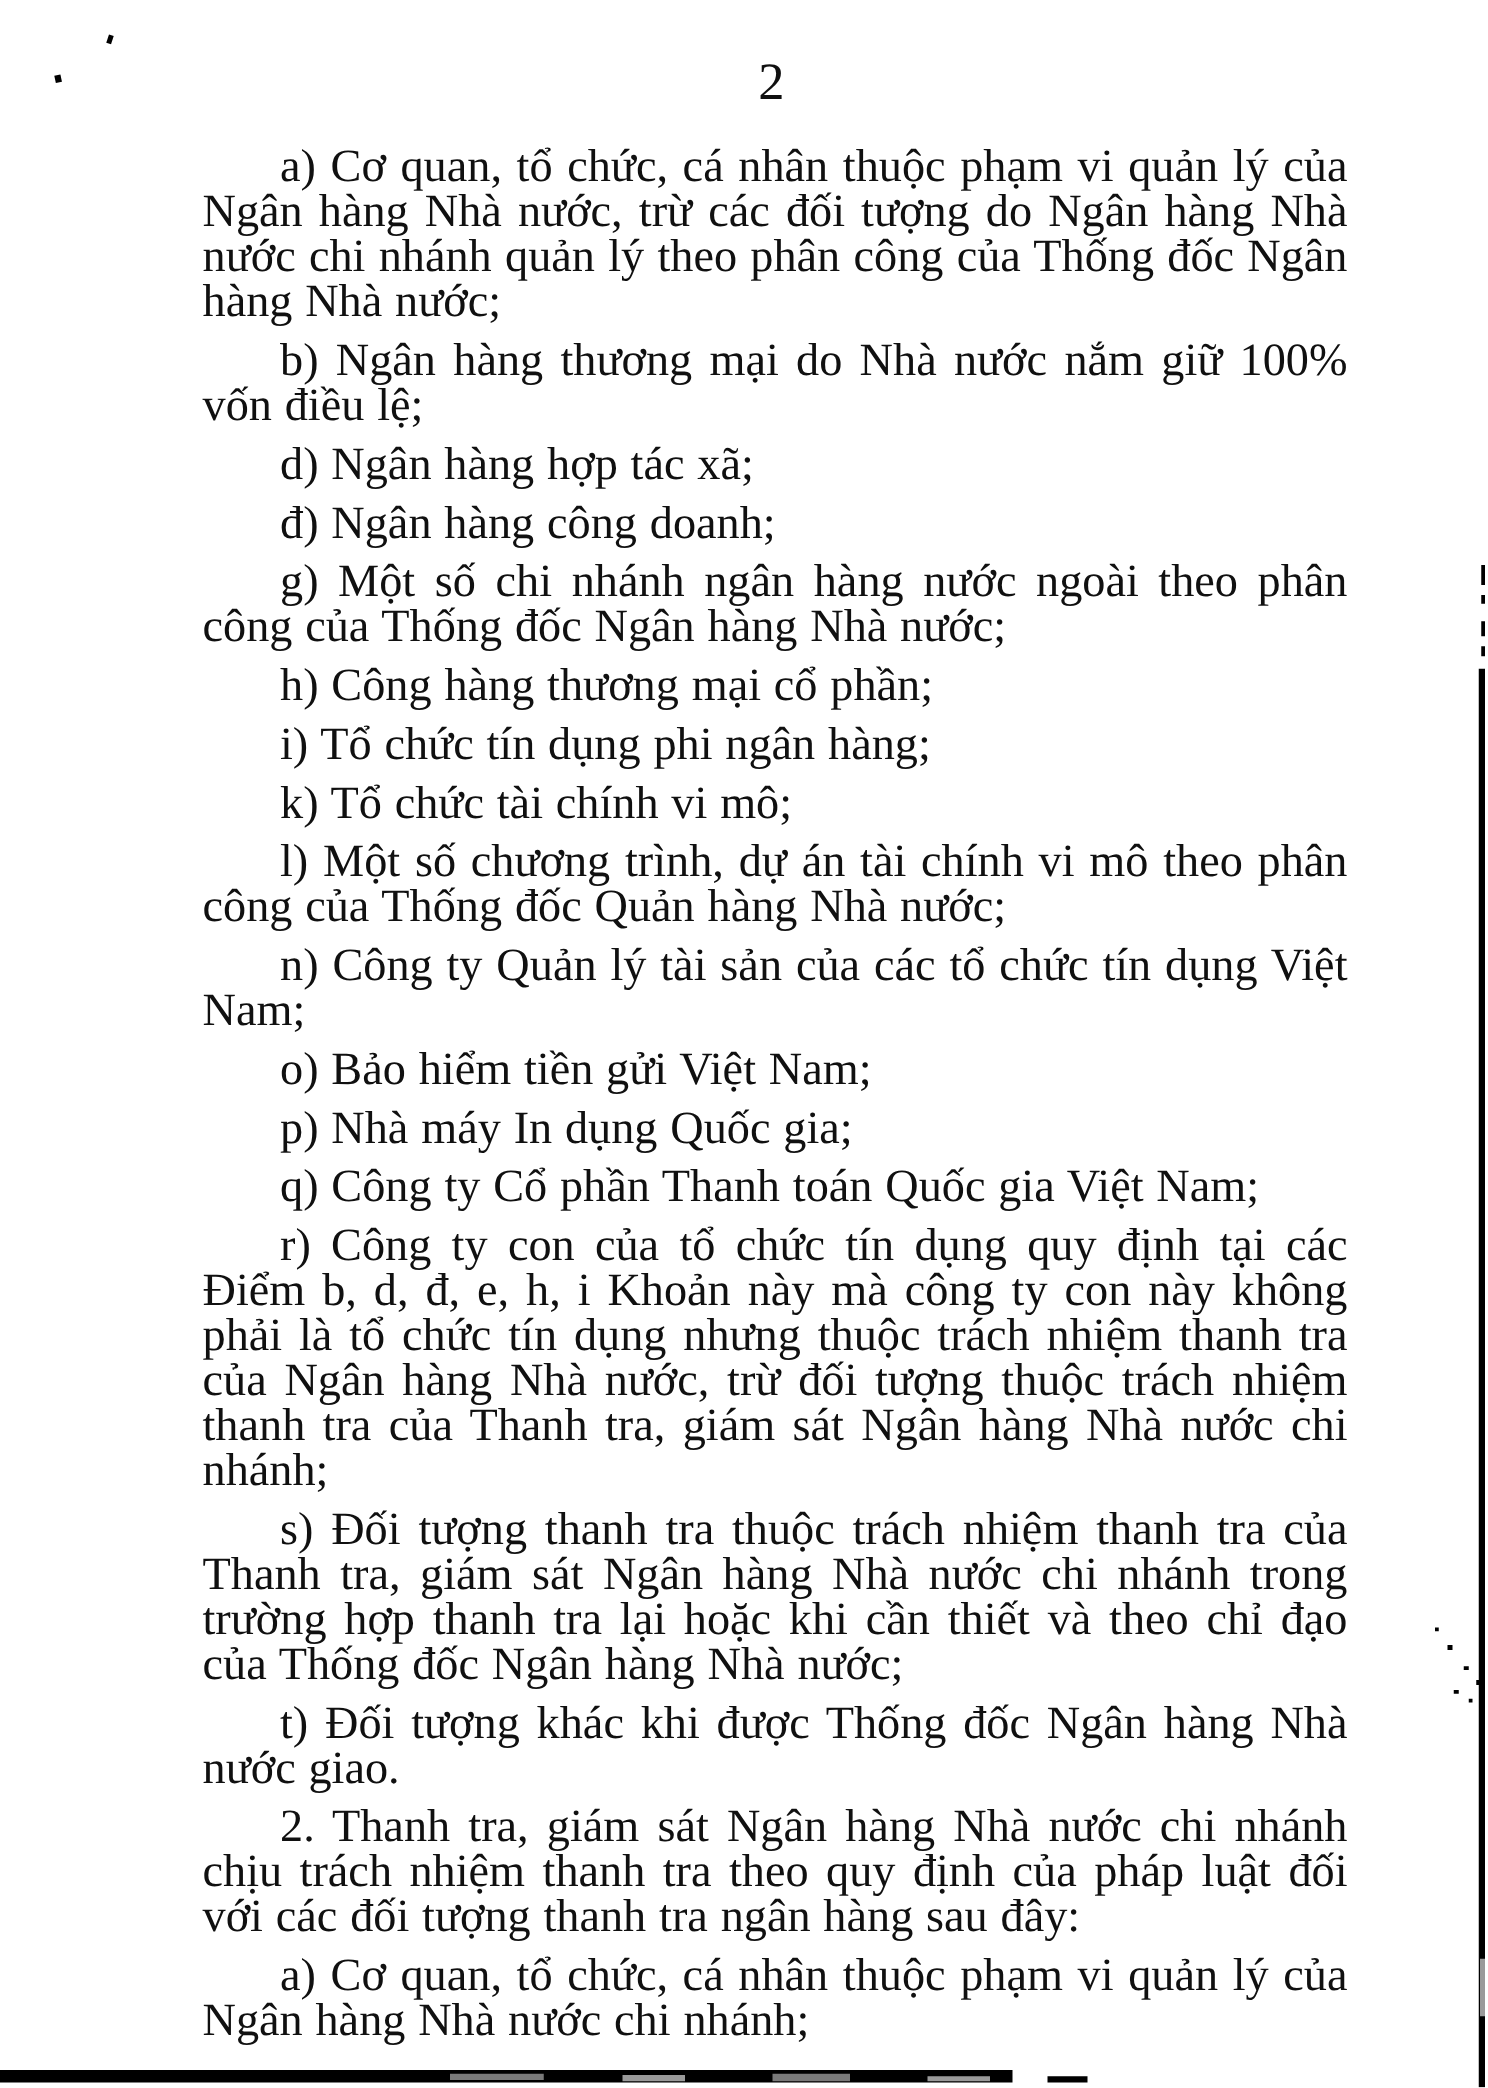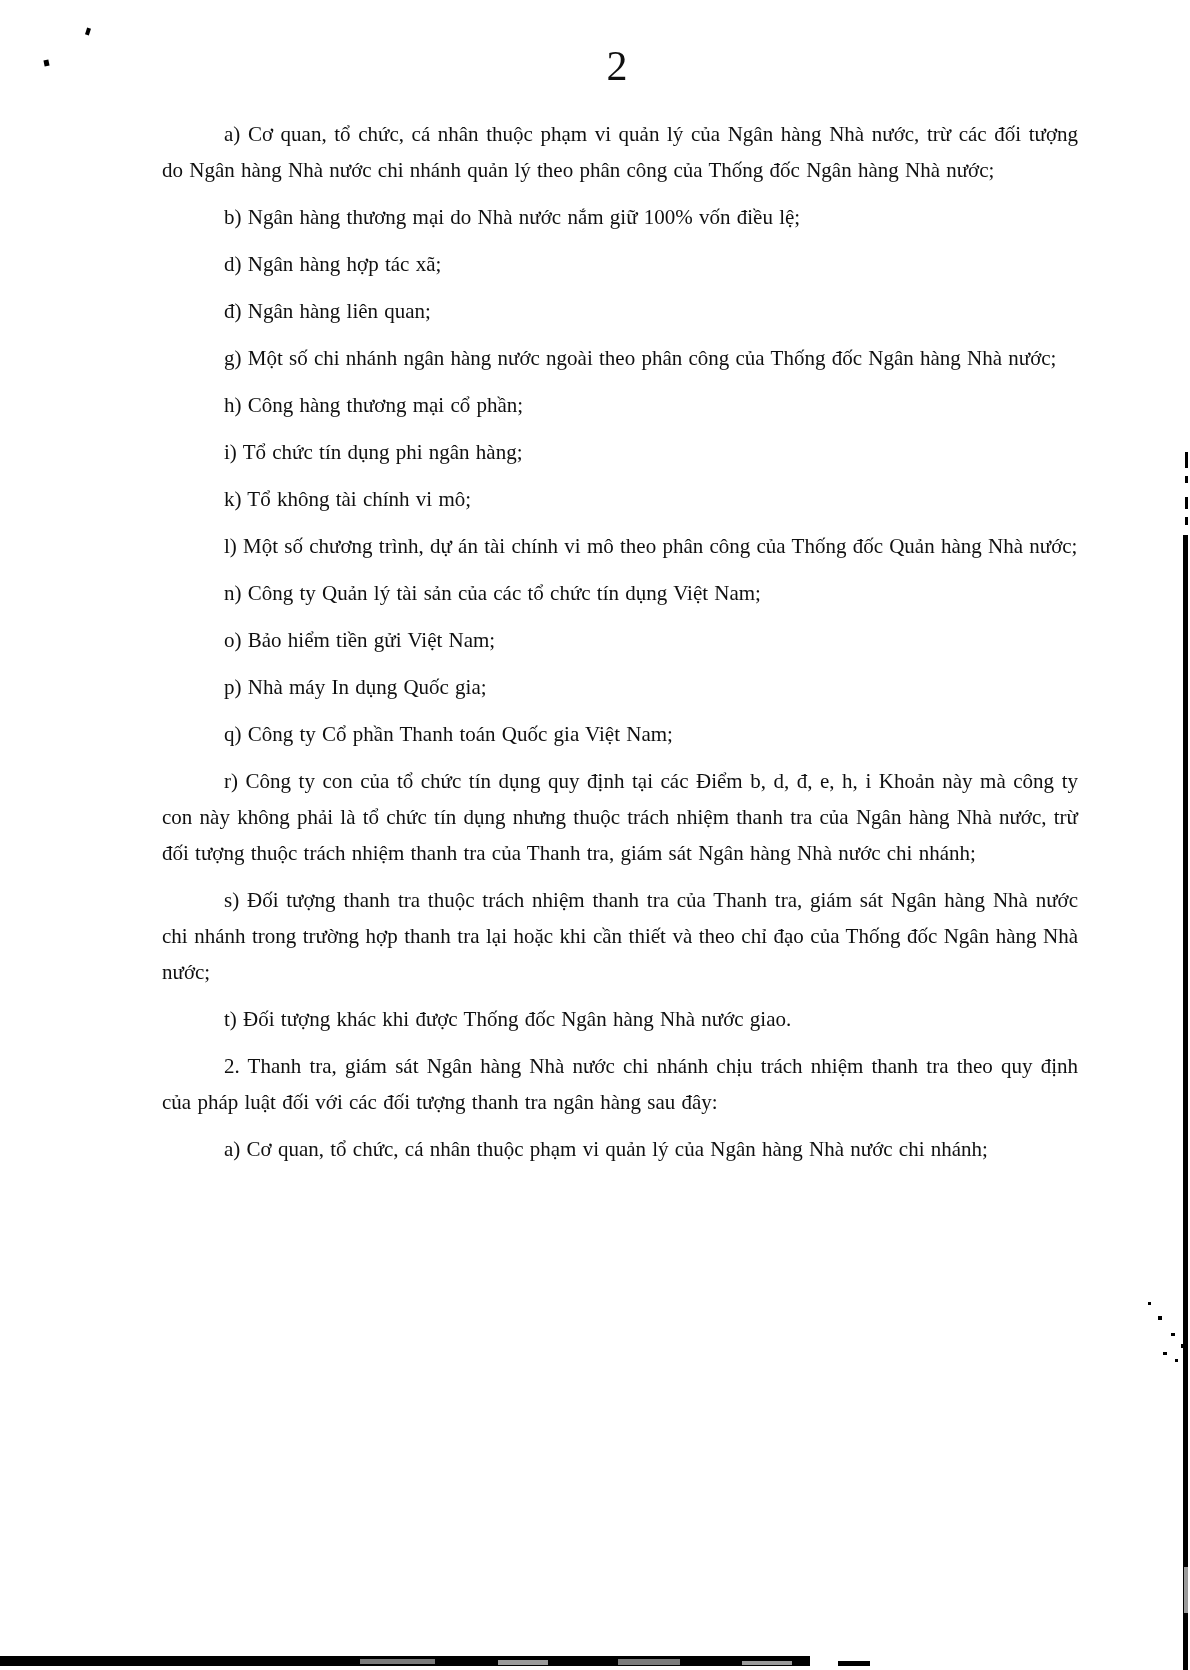--- a/index.html
+++ b/index.html
@@ -17,21 +17,21 @@
     text-align: center;
     font-size: 42px;
     line-height: 44px;
     color: #101010;
   }
   .content {
     margin: 28px 112px 0 162px;
   }
   p.para {
     margin: 0 0 11px 0;
-    font-size: 21px;
+    font-size: 37px;
     line-height: 36px;
     text-align: justify;
     text-indent: 62px;
     word-spacing: 1px;
   }
   
   .artifact { position: absolute; background: #000; }
   .a-gray { background: #7a7a7a; }
   .a-gray2 { background: #9a9a9a; }
 </style>
@@ -39,25 +39,25 @@
 <body>
 
 <div class="page">
 
   <div class="page-number">2</div>
 
   <div class="content">
     <p class="para">a) Cơ quan, tổ chức, cá nhân thuộc phạm vi quản lý của Ngân hàng Nhà nước, trừ các đối tượng do Ngân hàng Nhà nước chi nhánh quản lý theo phân công của Thống đốc Ngân hàng Nhà nước;</p>
     <p class="para">b) Ngân hàng thương mại do Nhà nước nắm giữ 100% vốn điều lệ;</p>
     <p class="para">d) Ngân hàng hợp tác xã;</p>
-    <p class="para">đ) Ngân hàng liên quan;</p>
+    <p class="para">đ) Ngân hàng công doanh;</p>
     <p class="para">g) Một số chi nhánh ngân hàng nước ngoài theo phân công của Thống đốc Ngân hàng Nhà nước;</p>
     <p class="para">h) Công hàng thương mại cổ phần;</p>
     <p class="para">i) Tổ chức tín dụng phi ngân hàng;</p>
-    <p class="para">k) Tổ không tài chính vi mô;</p>
+    <p class="para">k) Tổ chức tài chính vi mô;</p>
     <p class="para">l) Một số chương trình, dự án tài chính vi mô theo phân công của Thống đốc Quản hàng Nhà nước;</p>
     <p class="para">n) Công ty Quản lý tài sản của các tổ chức tín dụng Việt Nam;</p>
     <p class="para">o) Bảo hiểm tiền gửi Việt Nam;</p>
     <p class="para">p) Nhà máy In dụng Quốc gia;</p>
     <p class="para">q) Công ty Cổ phần Thanh toán Quốc gia Việt Nam;</p>
     <p class="para">r) Công ty con của tổ chức tín dụng quy định tại các Điểm b, d, đ, e, h, i Khoản này mà công ty con này không phải là tổ chức tín dụng nhưng thuộc trách nhiệm thanh tra của Ngân hàng Nhà nước, trừ đối tượng thuộc trách nhiệm thanh tra của Thanh tra, giám sát Ngân hàng Nhà nước chi nhánh;</p>
     <p class="para">s) Đối tượng thanh tra thuộc trách nhiệm thanh tra của Thanh tra, giám sát Ngân hàng Nhà nước chi nhánh trong trường hợp thanh tra lại hoặc khi cần thiết và theo chỉ đạo của Thống đốc Ngân hàng Nhà nước;</p>
     <p class="para">t) Đối tượng khác khi được Thống đốc Ngân hàng Nhà nước giao.</p>
     <p class="para">2. Thanh tra, giám sát Ngân hàng Nhà nước chi nhánh chịu trách nhiệm thanh tra theo quy định của pháp luật đối với các đối tượng thanh tra ngân hàng sau đây:</p>
     <p class="para">a) Cơ quan, tổ chức, cá nhân thuộc phạm vi quản lý của Ngân hàng Nhà nước chi nhánh;</p>

